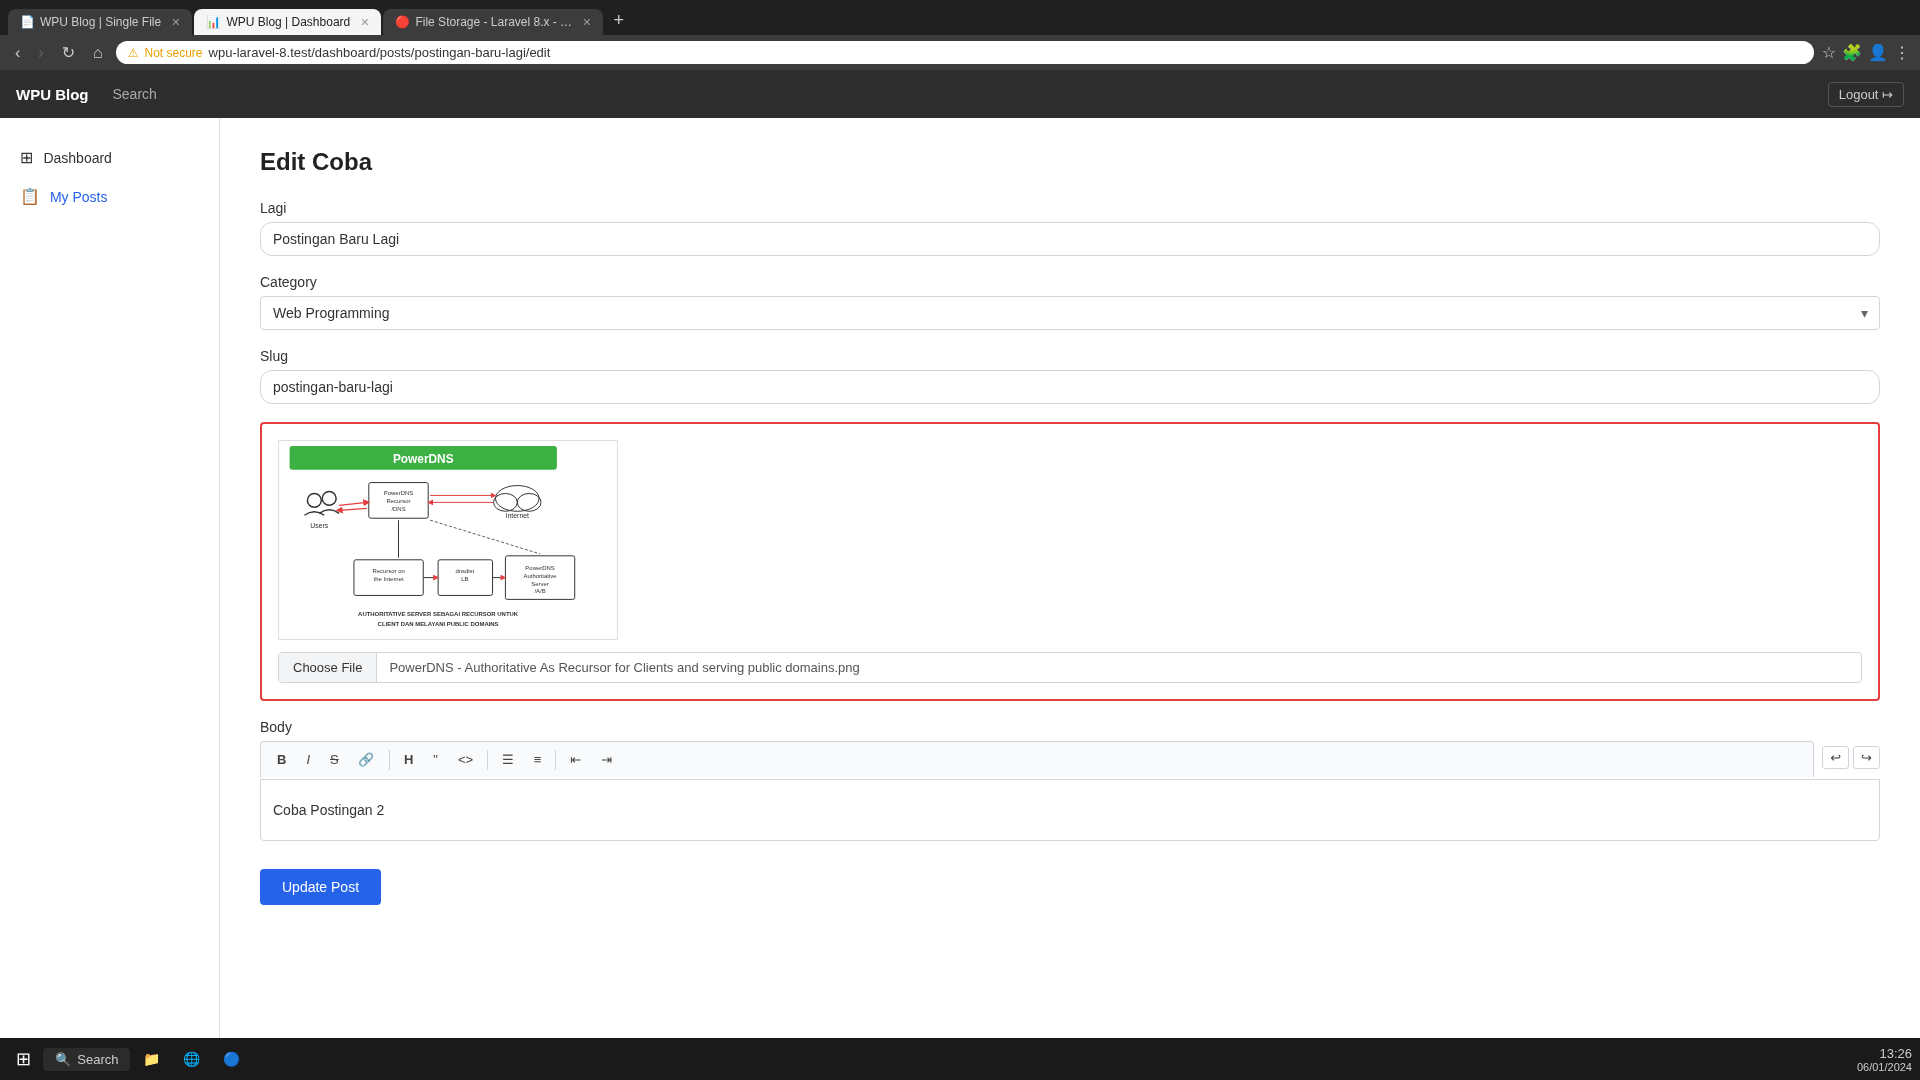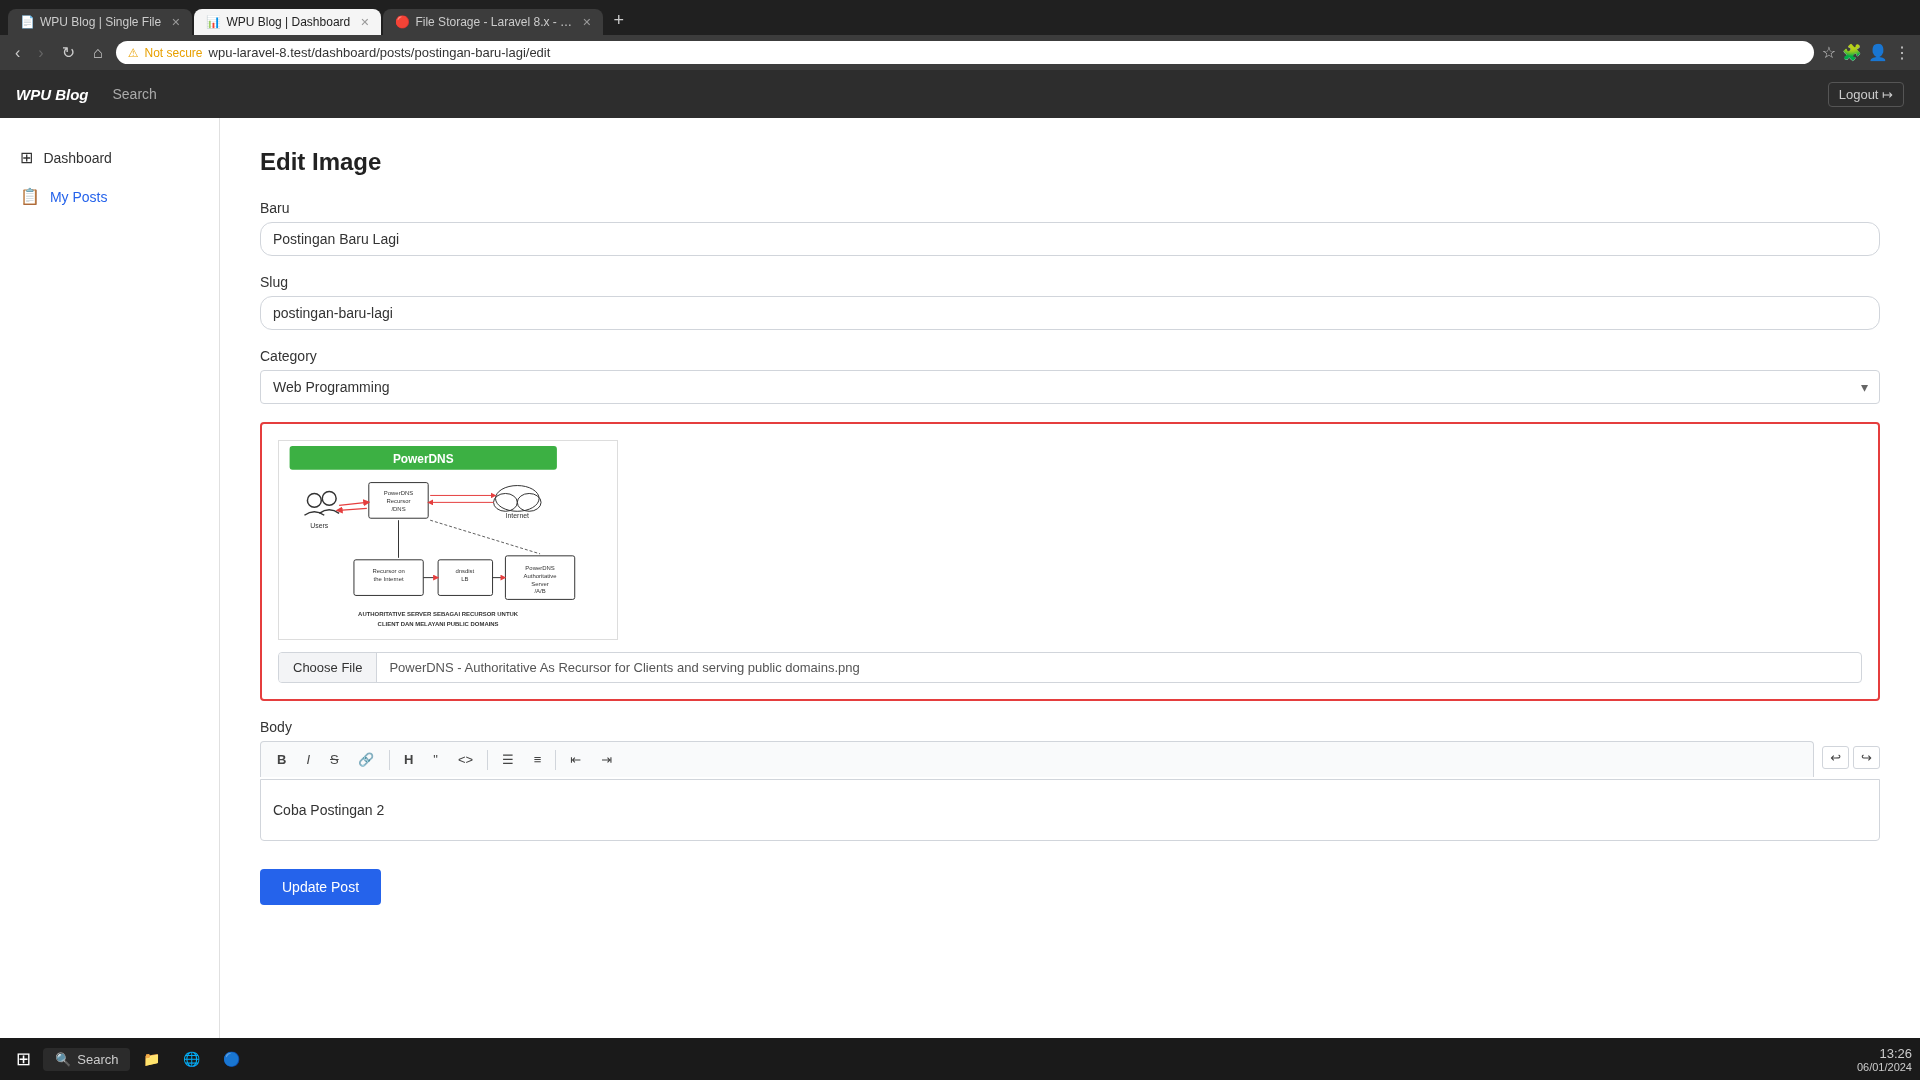--- a/index.html
+++ b/index.html
@@ -21,21 +21,21 @@
     .address-input { flex: 1; background: #fff; border: none; border-radius: 20px; padding: 4px 12px; font-size: 13px; color: #333; display: flex; align-items: center; gap: 6px; }
     .address-lock { color: #e8a000; font-size: 12px; }
     .browser-icons { display: flex; gap: 6px; align-items: center; }
     .browser-icon { color: #ccc; font-size: 16px; cursor: pointer; }
 
     
     .app { display: flex; flex: 1; overflow: hidden; background: #f5f5f5; }
 
     
     .top-nav { background: #2d2d2d; color: #fff; display: flex; align-items: center; padding: 0 16px; height: 48px; justify-content: space-between; flex-shrink: 0; }
-    .top-nav-brand { font-size: 15px; font-weight: 600; color: #fff; font-style: italic; }
+    .top-nav-brand { font-size: 15px; font-weight: 600; color: #fff; }
     .top-nav-search { color: #aaa; font-size: 14px; flex: 1; margin-left: 24px; }
     .top-nav-logout { color: #ccc; font-size: 13px; cursor: pointer; border: 1px solid #555; padding: 4px 10px; border-radius: 4px; }
 
     
     .sidebar { width: 220px; background: #fff; border-right: 1px solid #e0e0e0; padding: 20px 0; flex-shrink: 0; }
     .sidebar-item { display: flex; align-items: center; gap: 10px; padding: 10px 20px; font-size: 14px; color: #333; cursor: pointer; }
     .sidebar-item.active { color: #2563eb; }
     .sidebar-icon { font-size: 16px; }
 
     
@@ -144,45 +144,45 @@
           <span class="sidebar-icon">⊞</span>
           <span>Dashboard</span>
         </div>
         <div class="sidebar-item active">
           <span class="sidebar-icon" style="color:#2563eb;">📋</span>
           <span style="color:#2563eb;">My Posts</span>
         </div>
       </div>
 
       <div class="main">
-        <h1 class="page-title">Edit Image</h1>
-
-        
-        <div class="form-group">
-          <label class="form-label">Baru</label>
+        <h1 class="page-title">Edit Coba</h1>
+
+        
+        <div class="form-group">
+          <label class="form-label">Lagi</label>
           <input class="form-control" type="text" value="Postingan Baru Lagi" style="">
-        </div>
-
-        
-        <div class="form-group">
-          <label class="form-label">Slug</label>
-          <input class="form-control" type="text" value="postingan-baru-lagi" style="">
         </div>
 
         
         <div class="form-group">
           <label class="form-label">Category</label>
           <div class="select-wrapper">
             <select class="category-select">
               <option>Web Programming</option>
               <option>Programming</option>
               <option>Design</option>
             </select>
             <span class="select-arrow">▾</span>
           </div>
+        </div>
+
+        
+        <div class="form-group">
+          <label class="form-label">Slug</label>
+          <input class="form-control" type="text" value="postingan-baru-lagi" style="">
         </div>
 
         
         <div class="form-group">
           <div class="post-image-section">
             <div class="post-image-preview">
 
               <svg class="image-diagram" viewBox="0 0 340 200" xmlns="http://www.w3.org/2000/svg">
 
                 <rect x="10" y="5" width="270" height="24" rx="3" fill="#3cb043"></rect>

